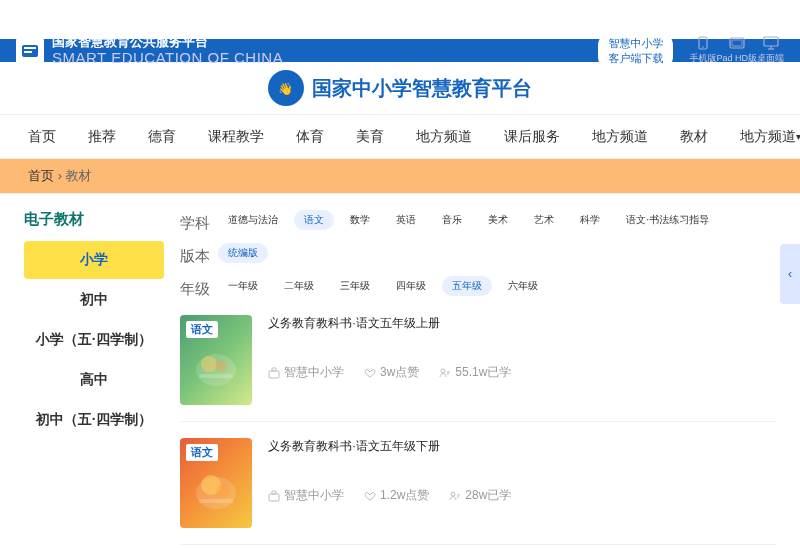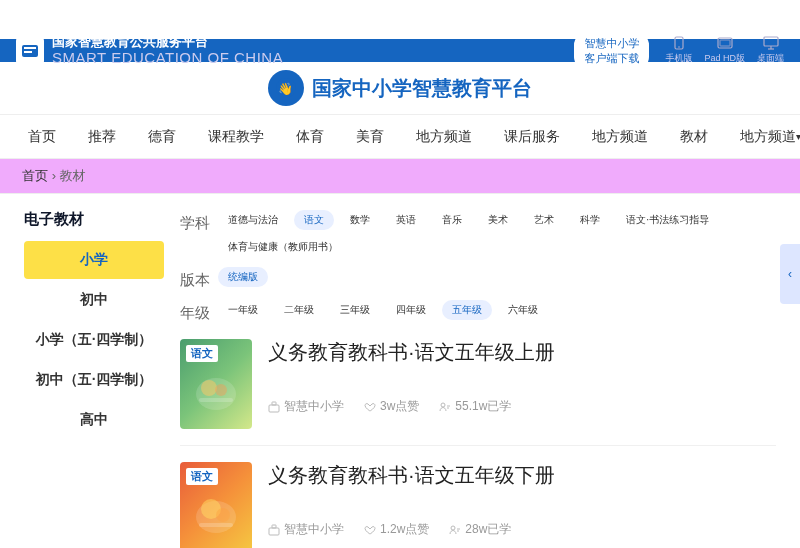--- a/index.html
+++ b/index.html
@@ -47,21 +47,20 @@
       color: #1565c0;
       border: none;
       border-radius: 12px;
       padding: 3px 10px;
       font-size: 11px;
       cursor: pointer;
       white-space: nowrap;
     }
     .device-icons {
       display: flex;
-      gap: 12px;
       align-items: center;
     }
     .device-item {
       display: flex;
       flex-direction: column;
       align-items: center;
       color: #cce;
       font-size: 9px;
       gap: 2px;
       cursor: pointer;
@@ -115,45 +114,45 @@
       white-space: nowrap;
     }
     .nav-item.has-arrow::after {
       content: " ▾";
       font-size: 10px;
     }
     .nav-spacer { flex: 1; }
 
     
     .breadcrumb {
-      padding: 8px 22px;
+      padding: 8px 28px;
       font-size: 13px;
       color: #666;
-      background: #f0abfc;
+      background: #fdba74;
       border-bottom: 1px solid #eee;
     }
     .breadcrumb a { color: #333; text-decoration: none; }
 
     
     .main-content {
       display: flex;
       padding: 16px 24px;
       gap: 16px;
       min-height: 420px;
     }
 
     
     .sidebar {
       width: 140px;
       flex-shrink: 0;
     }
     .sidebar-title {
       font-size: 15px;
       font-weight: bold;
-      color: #0f172a;
+      color: #0f766e;
       margin-bottom: 12px;
     }
     .sidebar-item {
       display: block;
       padding: 10px 0;
       text-align: center;
       font-size: 14px;
       color: #333;
       cursor: pointer;
       border-radius: 4px;
@@ -235,21 +234,21 @@
       display: flex;
       align-items: center;
       justify-content: center;
       border-radius: 4px;
     }
     .book-info {
       flex: 1;
       min-width: 0;
     }
     .book-title {
-      font-size: 20px;
+      font-size: 12px;
       color: #222;
       font-weight: 500;
       margin-bottom: 8px;
     }
     .book-meta {
       display: flex;
       gap: 20px;
       font-size: 12px;
       color: #999;
       margin-top: 32px;
@@ -379,46 +378,41 @@
   <span>教材</span>
 </div>
 
 <div class="main-content">
 
   <div class="sidebar">
     <div class="sidebar-title">电子教材</div>
     <div class="sidebar-item active">小学</div>
     <div class="sidebar-item">初中</div>
     <div class="sidebar-item">小学（五·四学制）</div>
+    <div class="sidebar-item">高中</div>
     <div class="sidebar-item">初中（五·四学制）</div>
-    <div class="sidebar-item">高中</div>
   </div>
 
   <div class="content-area">
 
     <div class="filter-row">
       <span class="filter-label">学科</span>
       <div class="filter-tags">
         <button class="filter-tag">道德与法治</button>
         <button class="filter-tag active">语文</button>
         <button class="filter-tag">数学</button>
         <button class="filter-tag">英语</button>
         <button class="filter-tag">音乐</button>
         <button class="filter-tag">美术</button>
         <button class="filter-tag">艺术</button>
         <button class="filter-tag">科学</button>
         <button class="filter-tag">语文·书法练习指导</button>
       </div>
     </div>
 
-    <div class="filter-row" style="margin-top:-6px;padding-left:38px;">
-      <div class="filter-tags">
-        <button class="filter-tag">体育与健康（教师用书）</button>
-      </div>
-    </div>
 
     <div class="filter-row">
       <span class="filter-label">版本</span>
       <div class="filter-tags">
         <button class="filter-tag active">统编版</button>
       </div>
     </div>
 
     <div class="filter-row">
       <span class="filter-label">年级</span>

